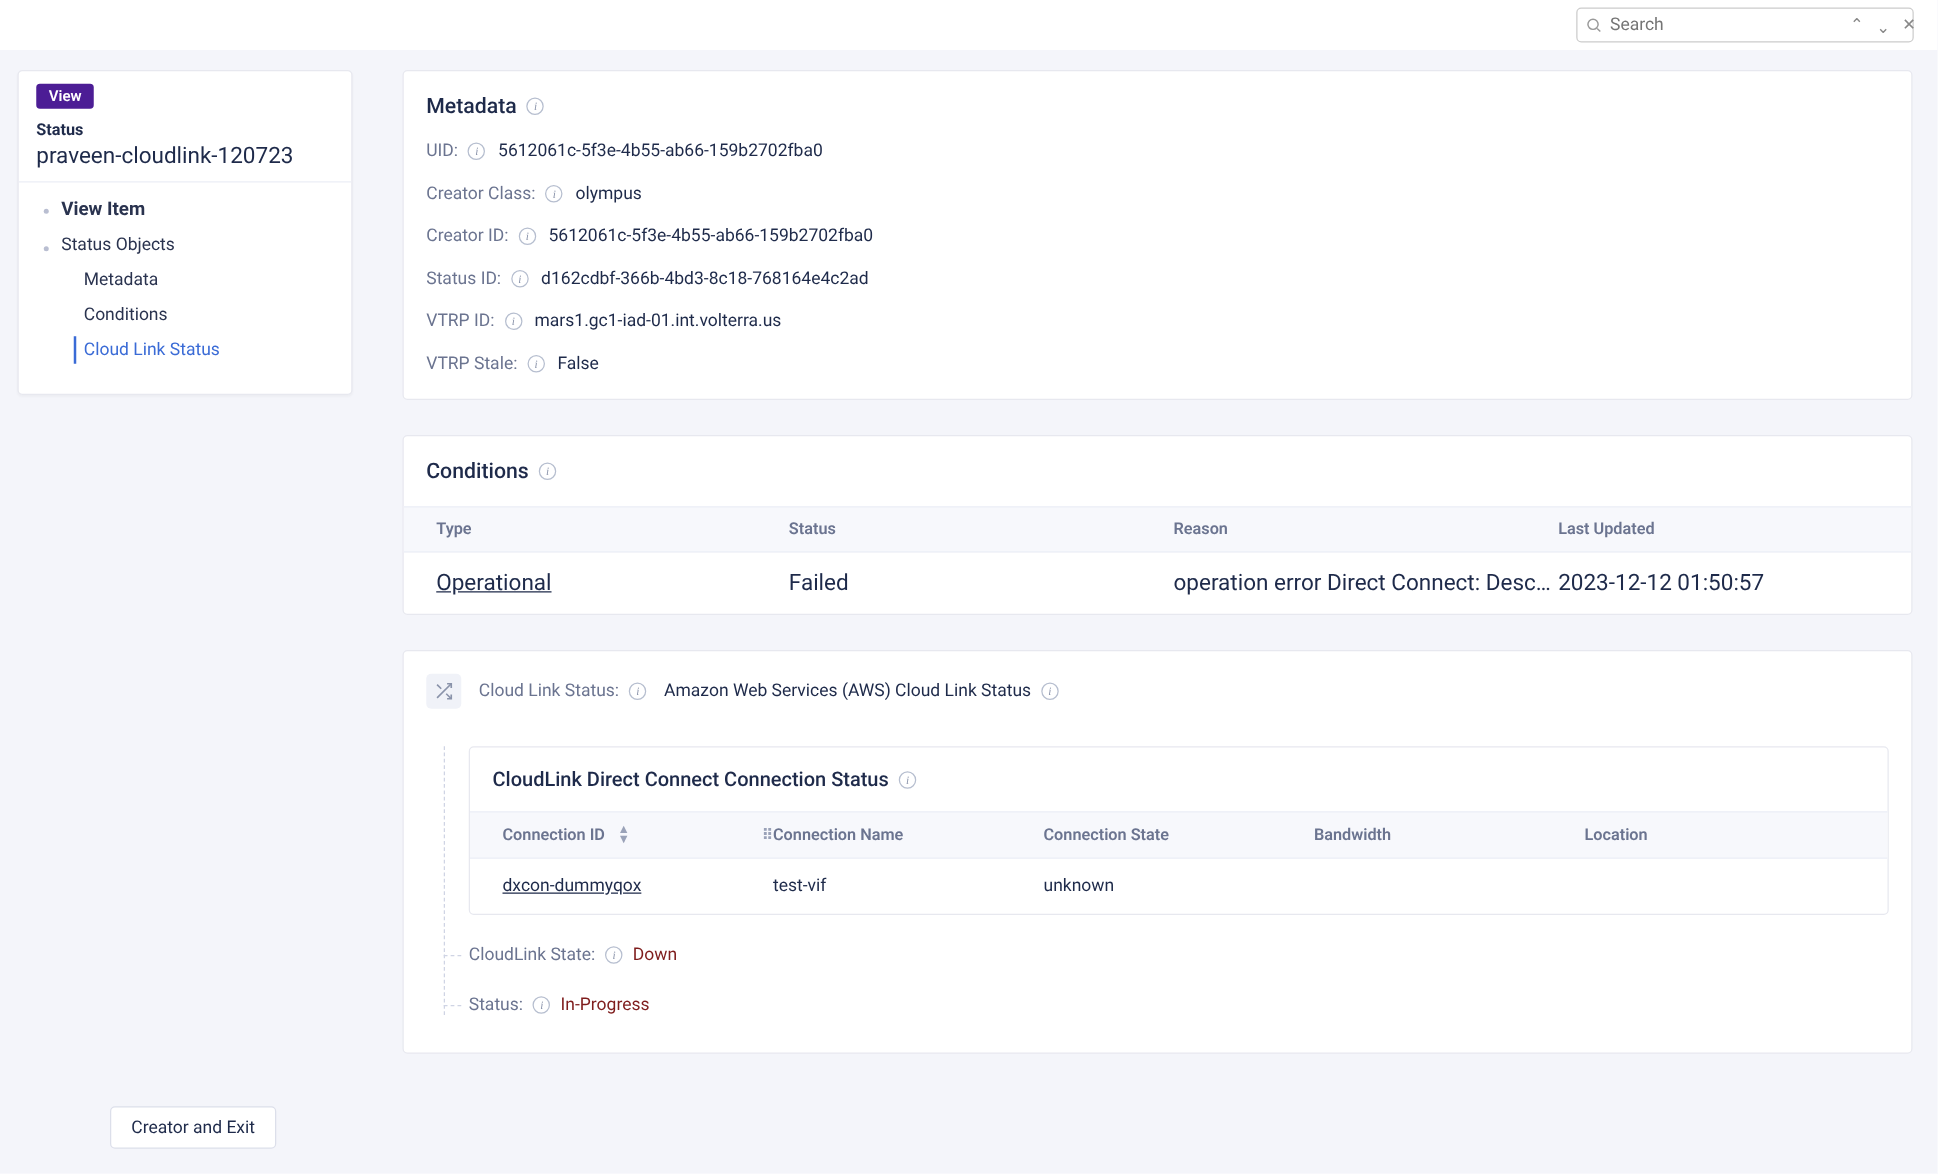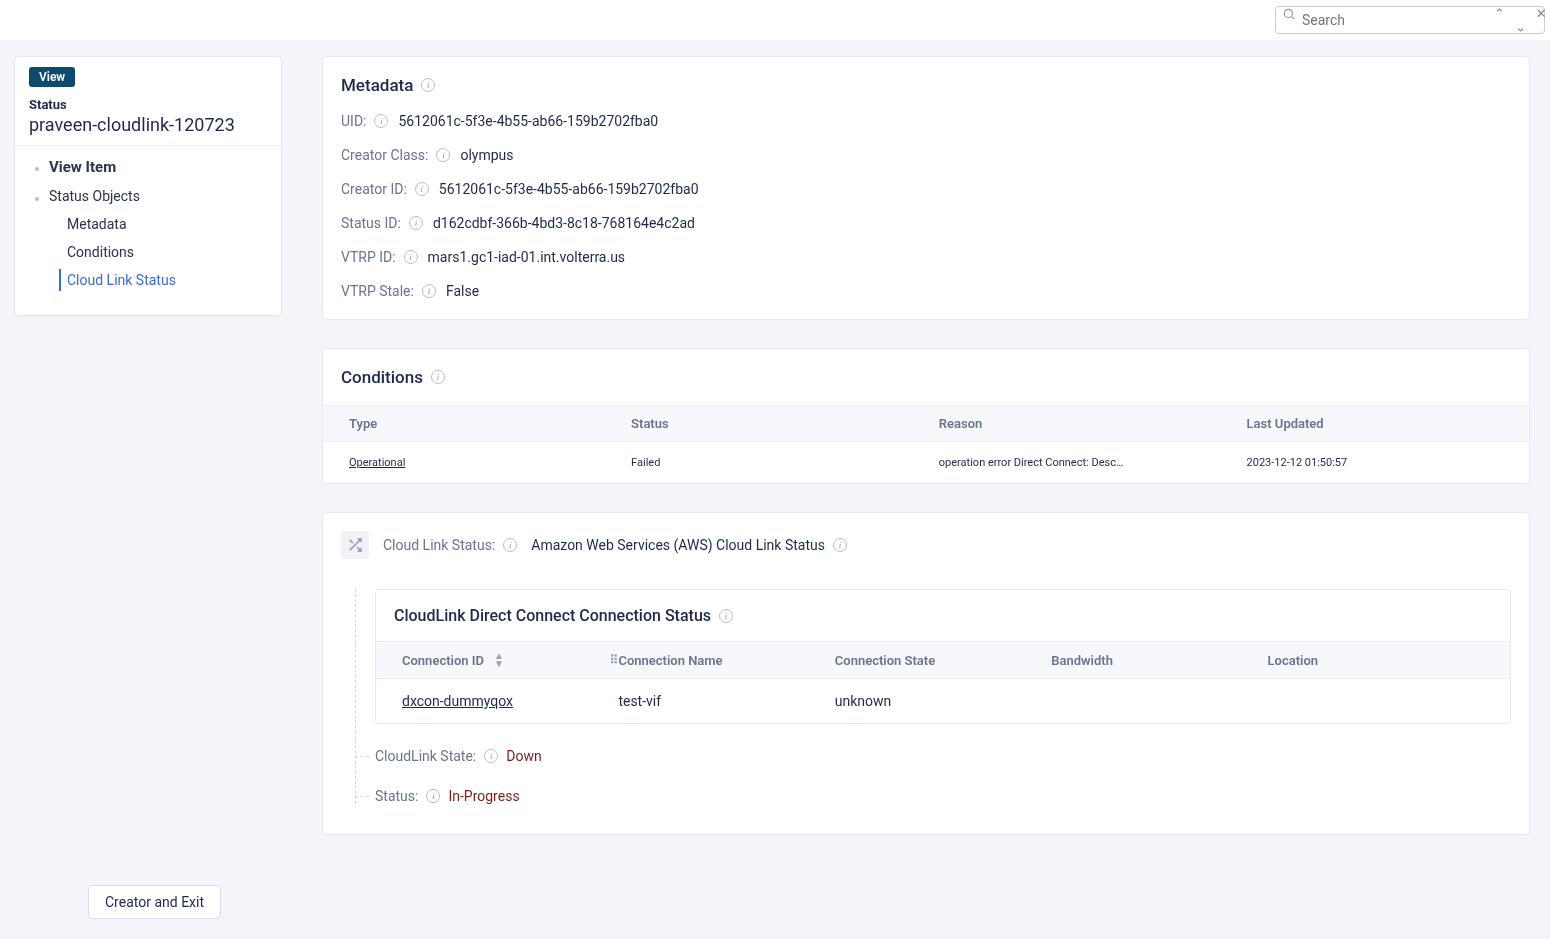--- a/index.html
+++ b/index.html
@@ -15,22 +15,23 @@
     width: 1550px;
     height: 939px;
     position: relative;
     overflow: hidden;
   }
 
   
   .findbar {
     position: absolute;
     top: 6px;
-    right: 5px;
+    right: 19px;
     display: flex;
+    align-items: center;
     border: 1px solid #ccc;
     border-radius: 4px;
     background: #fff;
     height: 28px;
     width: 270px;
     padding: 0 6px;
     gap: 6px;
     z-index: 50;
   }
   .findbar input {
@@ -79,21 +80,21 @@
     flex-direction: column;
     box-shadow: 0 1px 2px rgba(0,0,0,0.03);
     z-index: 5;
     align-self: flex-start;
     height: 260px;
     position: relative;
   }
   .sidebar-inner { padding: 10px 14px 10px 14px; }
   .view-chip {
     display: inline-block;
-    background: #0c4a6e;
+    background: #4c1d95;
     color: #fff;
     font-size: 12px;
     font-weight: 600;
     padding: 3px 10px;
     border-radius: 3px;
     margin-bottom: 10px;
   }
   .status-label {
     font-size: 13px;
     font-weight: 700;
@@ -209,21 +210,21 @@
     color:#6b7490;
     font-weight:600;
     font-size:13px;
   }
   .cond-row {
     display:grid;
     grid-template-columns: 1.1fr 1.2fr 1.2fr 1fr;
     margin: 0 -18px;
     padding: 14px 26px;
     color:#1e2a4a;
-    font-size:11px;
+    font-size:18px;
   }
   .cond-row .link { text-decoration: underline; cursor:pointer; }
   .ellipsis { white-space: nowrap; overflow:hidden; text-overflow:ellipsis;}
 
   
   .panel.cls { padding-bottom:30px; }
   .cls-top { display:flex; align-items:center; gap:14px; margin-bottom: 0;}
   .shuffle-box {
     width:28px; height:28px;
     background:#f0f2f8;

